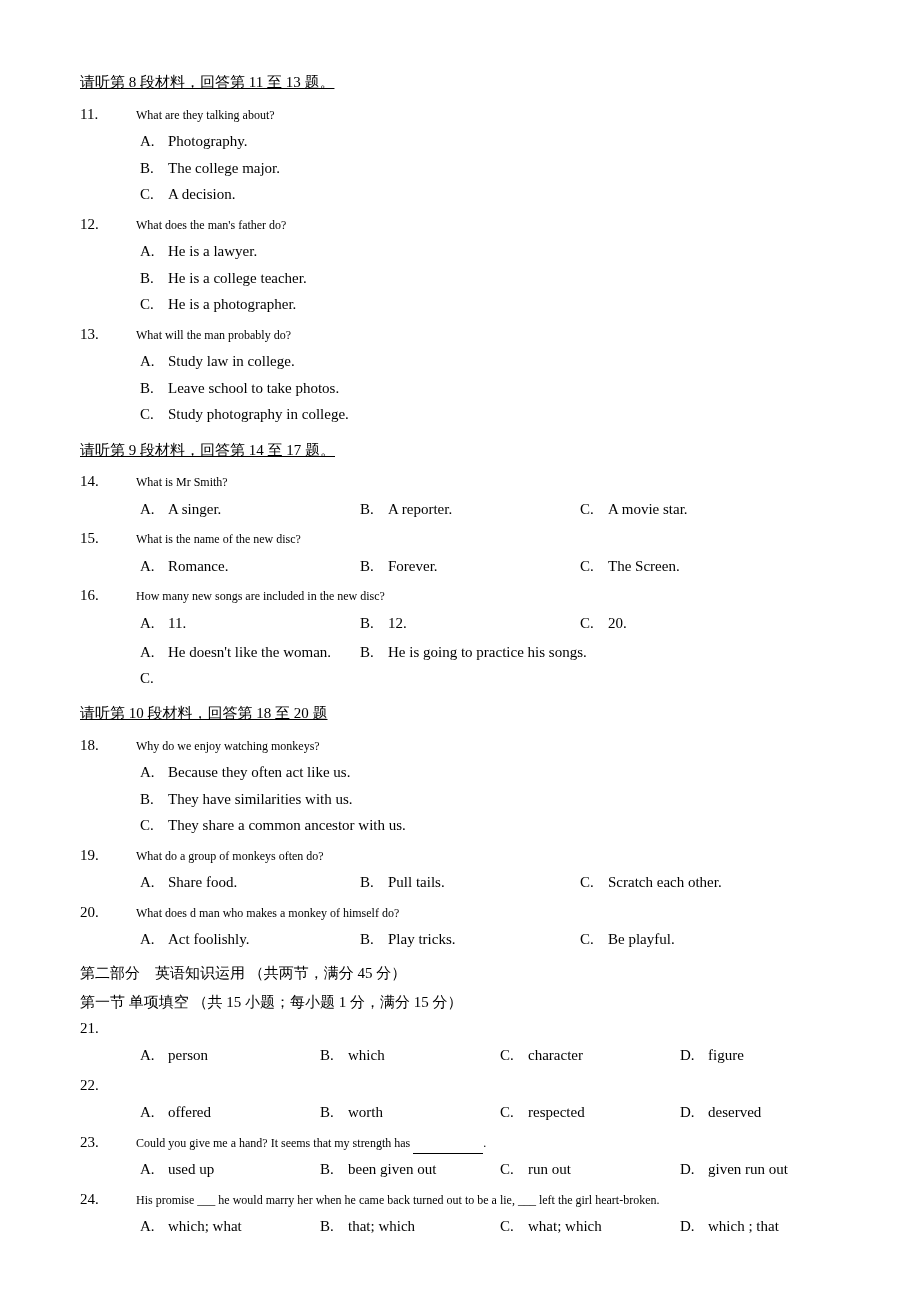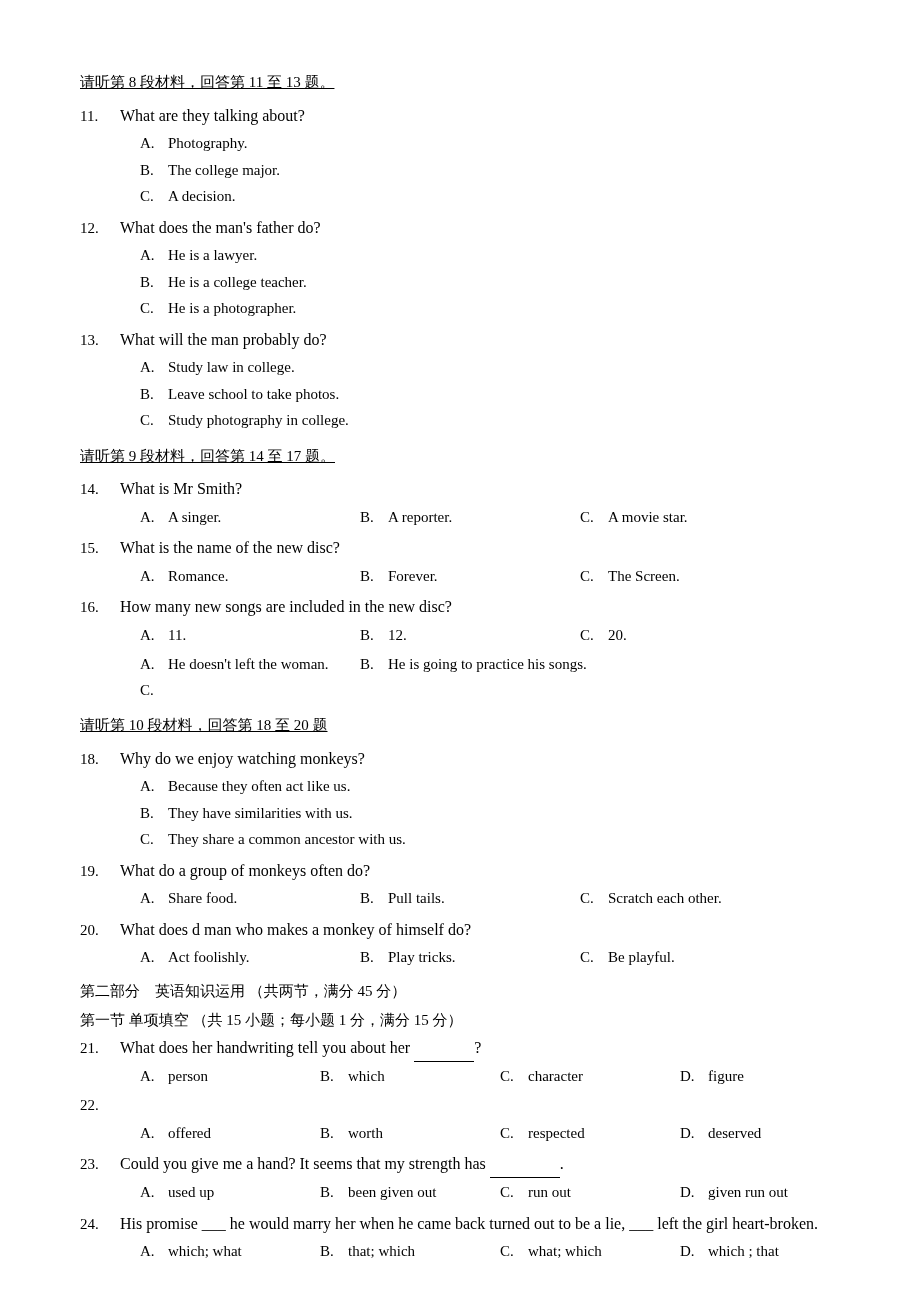--- a/index.html
+++ b/index.html
@@ -27,21 +27,22 @@
     .question-line {
       display: flex;
       align-items: baseline;
       margin-bottom: 2px;
     }
     .question-num {
       min-width: 40px;
       font-size: 15px;
     }
     .question-text {
-      font-size: 16px;
+      font-size: 12px;
+      margin-left: 16px;
     }
     .options-block {
       margin-left: 60px;
     }
     .option-line {
       display: flex;
       align-items: baseline;
       margin-bottom: 1px;
     }
     .option-label {
@@ -212,21 +213,21 @@
           <span class="option-label">C.</span>
           <span class="option-text">20.</span>
         </div>
       </div>
     </div>
 
     <div class="question-block">
       <div class="options-inline" style="margin-bottom:0;">
         <div class="option-inline-item">
           <span class="option-label">A.</span>
-          <span class="option-text">He doesn't left the woman.</span>
+          <span class="option-text">He doesn't like the woman.</span>
         </div>
         <div class="option-inline-item-wide">
           <span class="option-label">B.</span>
           <span class="option-text">He is going to practice his songs.</span>
         </div>
       </div>
       <div class="options-block" style="margin-top:0;">
         <div class="option-line">
           <span class="option-label">C.</span>
         </div>
@@ -301,21 +302,20 @@
     </div>
   </div>
 
   <div>
     <div class="part-header">第二部分&nbsp;&nbsp;&nbsp;&nbsp;英语知识运用  （共两节，满分 45 分）</div>
     <div class="sub-header">第一节  单项填空  （共 15 小题；每小题 1 分，满分 15 分）</div>
 
     <div class="question-block">
       <div class="question-line">
         <span class="question-num">21.</span>
-        <span class="question-text">What does her handwriting tell you about her <span style="display:inline-block;border-bottom:1px solid #000;min-width:60px;">&nbsp;</span>?</span>
       </div>
       <div class="options-inline" style="gap:0px;">
         <div style="display:flex;align-items:baseline;min-width:180px;">
           <span class="option-label">A.</span>
           <span class="option-text">person</span>
         </div>
         <div style="display:flex;align-items:baseline;min-width:180px;">
           <span class="option-label">B.</span>
           <span class="option-text">which</span>
         </div>

